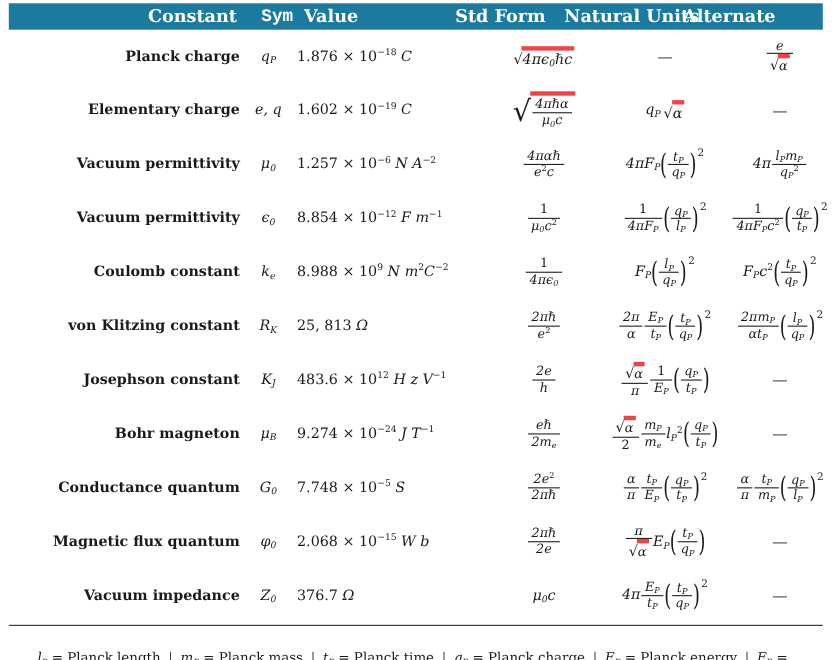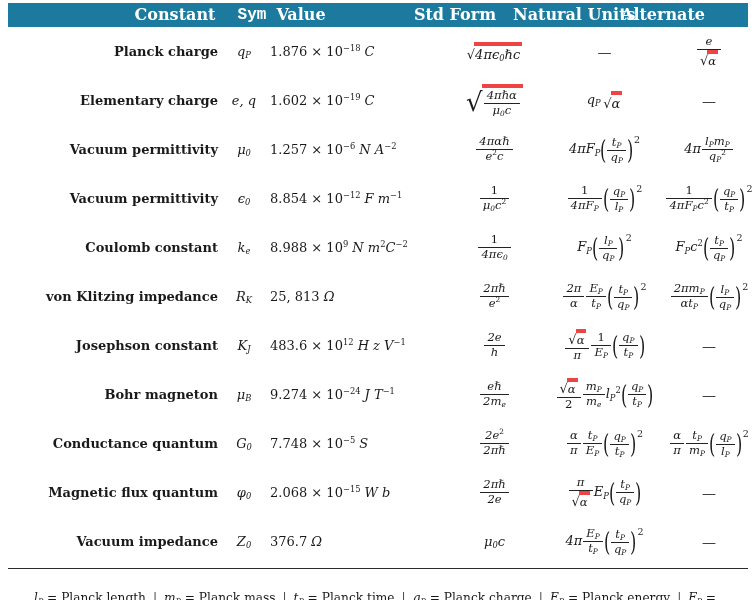--- a/index.html
+++ b/index.html
@@ -191,21 +191,21 @@
       </td>
       <td class="c-nat">
         <span class="inline-grp m">F<sub>P</sub><span class="powbox"><span class="paren">(</span><span class="frac"><span class="num">l<sub>P</sub></span><span class="den">q<sub>P</sub></span></span><span class="paren">)</span><span class="exp">2</span></span></span>
       </td>
       <td class="c-alt">
         <span class="inline-grp m">F<sub>P</sub>c<sup class="up">2</sup><span class="powbox"><span class="paren">(</span><span class="frac"><span class="num">t<sub>P</sub></span><span class="den">q<sub>P</sub></span></span><span class="paren">)</span><span class="exp">2</span></span></span>
       </td>
     </tr>
 
     <tr>
-      <td class="c-name">von Klitzing impedance</td>
+      <td class="c-name">von Klitzing constant</td>
       <td class="c-sym"><span class="m">R<sub>K</sub></span></td>
       <td class="c-val"><span class="m"><span class="up">25, 813</span> Ω</span></td>
       <td class="c-std">
         <span class="frac m"><span class="num">2πℏ</span><span class="den">e<sup class="up">2</sup></span></span>
       </td>
       <td class="c-nat">
         <span class="inline-grp m"><span class="frac"><span class="num">2π</span><span class="den">α</span></span><span class="frac"><span class="num">E<sub>P</sub></span><span class="den">t<sub>P</sub></span></span><span class="powbox"><span class="paren">(</span><span class="frac"><span class="num">t<sub>P</sub></span><span class="den">q<sub>P</sub></span></span><span class="paren">)</span><span class="exp">2</span></span></span>
       </td>
       <td class="c-alt">
         <span class="inline-grp m"><span class="frac"><span class="num">2πm<sub>P</sub></span><span class="den">αt<sub>P</sub></span></span><span class="powbox"><span class="paren">(</span><span class="frac"><span class="num">l<sub>P</sub></span><span class="den">q<sub>P</sub></span></span><span class="paren">)</span><span class="exp">2</span></span></span>

